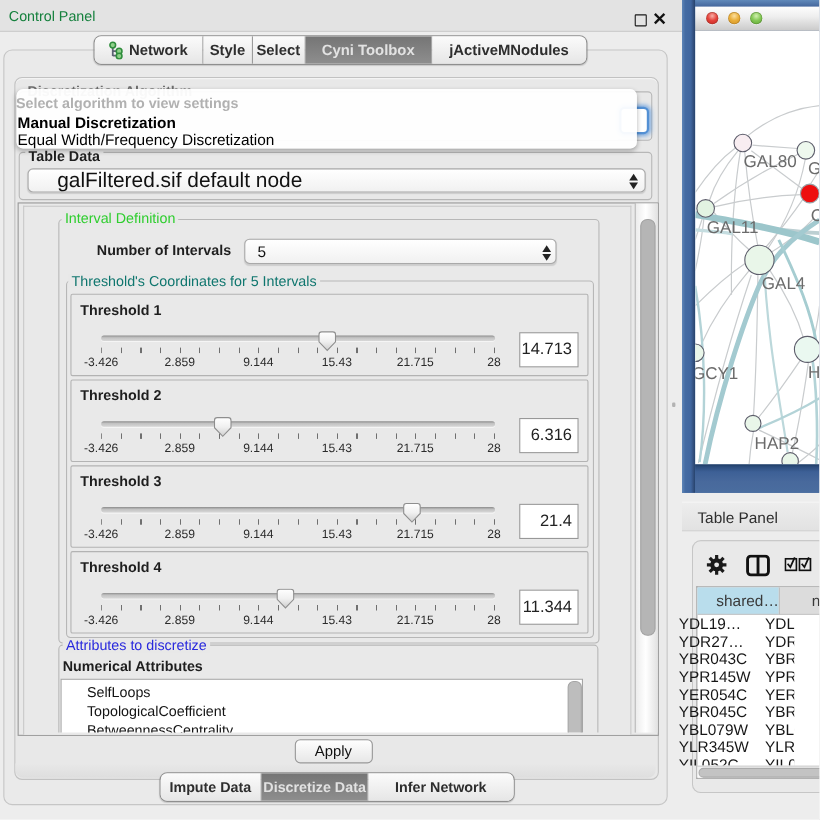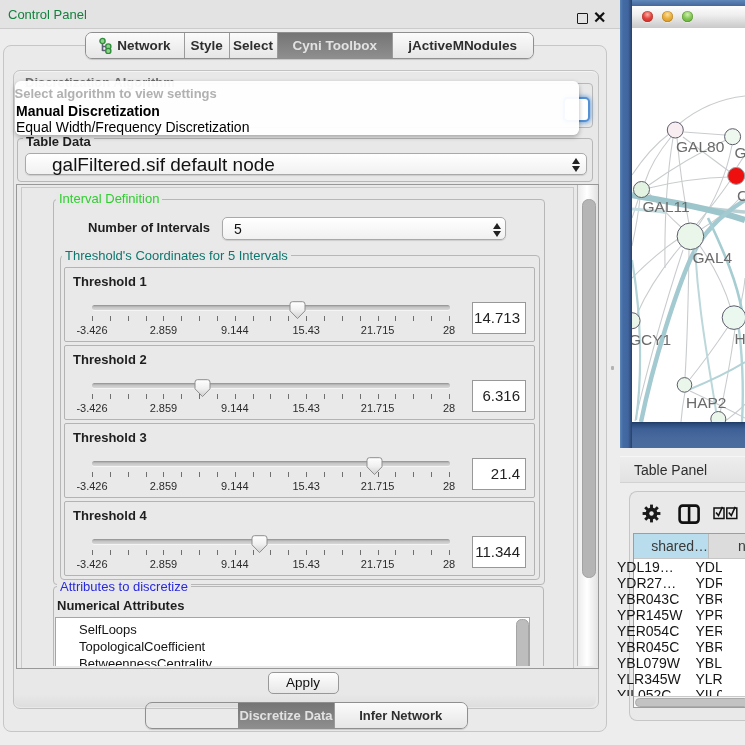--- a/index.html
+++ b/index.html
@@ -171,20 +171,21 @@
  <div class="item" style="top:37px">BetweennessCentrality</div>
  <div class="a" style="left:460px;top:1px;width:11px;height:58px;background:#bdbdbd;border:1px solid #a5a5a5;border-radius:5.5px"></div>
 </div>
       </div>
     </div>
 
 <div class="a" style="left:13.5px;top:694px;width:582px;height:12.5px;background:linear-gradient(#e8e8e8,#dedede);border-radius:0 0 7px 7px"></div>
 <div class="a" style="left:267.5px;top:671.5px;width:69px;height:20px;background:linear-gradient(#fefefe,#e7e7e7);border:1px solid #989898;border-radius:5px;text-align:center;font-size:13.5px;color:#111;line-height:20px">Apply</div>
 
 <div class="a" style="left:144.5px;top:701.5px;width:321px;height:25px;border:1px solid #8f8f8f;border-radius:7px;overflow:hidden;box-shadow:0 1px 1px rgba(0,0,0,0.15)">
+ <div class="tab" style="left:0;width:92.5px;font-size:13px">Impute Data</div>
  <div class="tab tabsel" style="left:92.5px;width:97px;font-size:13px">Discretize Data</div>
  <div class="tab" style="left:189.5px;width:131.5px;border-right:none;font-size:13px">Infer Network</div>
 </div>
 
 <div class="a" style="left:14.5px;top:80.5px;width:564px;height:54px;background:rgba(255,255,255,0.95);border-radius:6px;box-shadow:0 2px 5px rgba(0,0,0,0.3);z-index:50">
  <div class="a" style="left:0;top:5px;width:564px;text-align:left;font-size:13px;font-weight:bold;color:#b1b1b1">Select algorithm to view settings</div>
  <div class="a" style="left:1.5px;top:22.5px;font-size:14px;font-weight:bold;color:#000">Manual Discretization</div>
  <div class="a" style="left:1.5px;top:38px;font-size:14px;color:#000">Equal Width/Frequency Discretization</div>
 </div>
 <div class="a" style="left:611px;top:366px;width:3px;height:4px;background:#9a9a9a;border-radius:1px;opacity:.7"></div>

